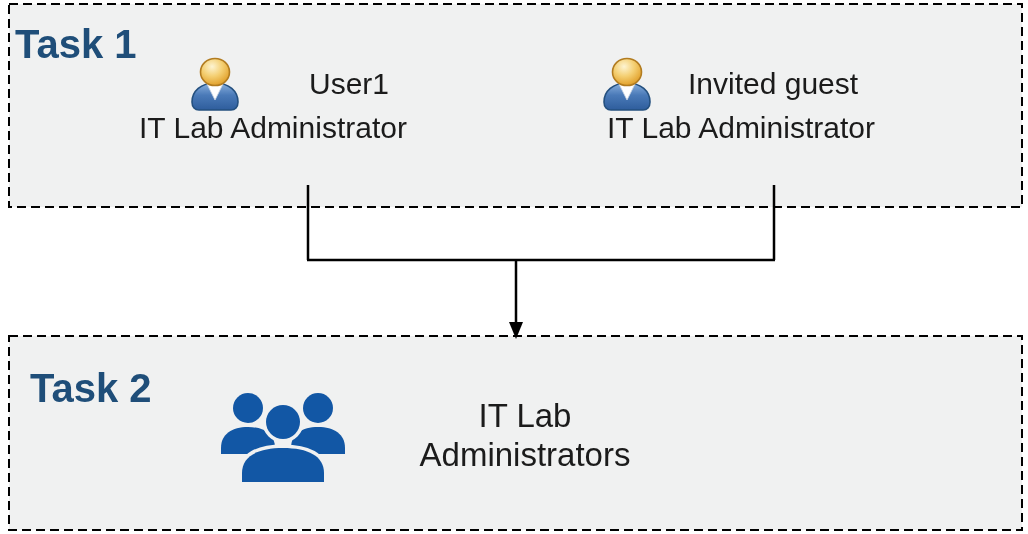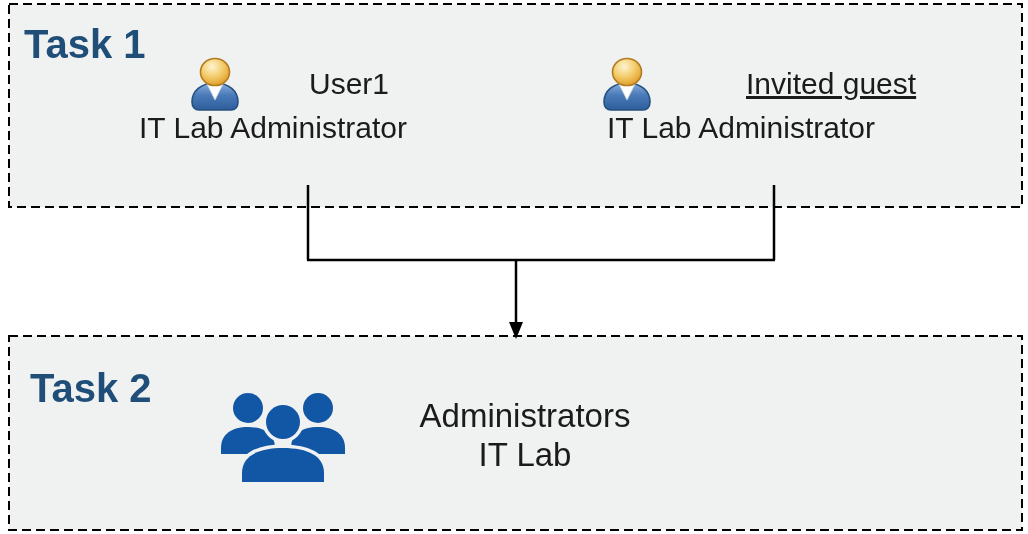--- a/index.html
+++ b/index.html
@@ -56,21 +56,21 @@
 
   <svg class="bg-svg" viewBox="0 0 1028 534" aria-hidden="true">
     <rect x="9" y="4" width="1013" height="203" fill="#F0F1F1" stroke="#000000" stroke-width="2" stroke-dasharray="9 5"></rect>
     <rect x="9" y="336" width="1013" height="194" fill="#F0F1F1" stroke="#000000" stroke-width="2" stroke-dasharray="9 5"></rect>
     <g>
       <path d="M308,185 L308,260 M774,185 L774,260 M307,260 L775,260 M516,260 L516,332" fill="none" stroke="#000000" stroke-width="2.5"></path>
       <polygon points="516,339 509,322 523,322" fill="#000000"></polygon>
     </g>
   </svg>
 
-  <div class="task-label" style="left:24px; top:24px;">Task 1</div>
+  <div class="task-label" style="left:15px; top:24px;">Task 1</div>
 
   <svg class="icon" style="left:187px; top:56px;" width="56" height="56" viewBox="0 0 56 56" aria-hidden="true">
     <defs>
       <radialGradient id="headGrad" cx="40%" cy="30%" r="80%">
         <stop offset="0%" stop-color="#FDF4D2"></stop>
         <stop offset="45%" stop-color="#F4CF72"></stop>
         <stop offset="80%" stop-color="#E5A938"></stop>
         <stop offset="100%" stop-color="#D08E1F"></stop>
       </radialGradient>
       <linearGradient id="bodyGrad" x1="0" y1="0" x2="0" y2="1">
@@ -84,21 +84,21 @@
     <ellipse cx="28" cy="16" rx="14.5" ry="13.5" fill="url(#headGrad)" stroke="#B27C20" stroke-width="1.6"></ellipse>
   </svg>
   <div class="person-name" style="left:267px; top:67px;">User1</div>
   <div class="person-role" style="left:139px; top:111px; width:312px;">IT Lab Administrator</div>
 
   <svg class="icon" style="left:599px; top:56px;" width="56" height="56" viewBox="0 0 56 56" aria-hidden="true">
     <path d="M28,27 C14,27 5,35 5,46 C5,51 8,54 12,54 L44,54 C48,54 51,51 51,46 C51,35 42,27 28,27 Z" fill="url(#bodyGrad)" stroke="#24507F" stroke-width="1.6"></path>
     <path d="M20,28 L28,44 L36,28 C32,26.3 24,26.3 20,28 Z" fill="#FFFFFF" stroke="#C9D4E2" stroke-width="0.8"></path>
     <ellipse cx="28" cy="16" rx="14.5" ry="13.5" fill="url(#headGrad)" stroke="#B27C20" stroke-width="1.6"></ellipse>
   </svg>
-  <div class="person-name" style="left:704px; top:67px;text-decoration:underline;">Invited guest</div>
+  <div class="person-name" style="left:646px; top:67px;">Invited guest</div>
   <div class="person-role" style="left:607px; top:111px; width:340px;">IT Lab Administrator</div>
 
   <div class="task-label" style="left:30px; top:368px;">Task 2</div>
 
   <svg class="icon" style="left:218px; top:392px;" width="130" height="90" viewBox="0 0 130 90" aria-hidden="true">
     <g fill="#1257A5">
 
       <circle cx="30" cy="16" r="15"></circle>
       <path d="M3,62 L3,56 C3,42 14,35 30,35 C46,35 57,42 57,56 L57,62 Z"></path>
 
@@ -111,17 +111,17 @@
       <path d="M24,90 L24,81 C24,64 40,56 65,56 C90,56 106,64 106,81 L106,90 Z"></path>
     </g>
 
     <g fill="#1257A5">
       <circle cx="65" cy="30" r="17"></circle>
       <path d="M24,90 L24,81 C24,64 40,56 65,56 C90,56 106,64 106,81 L106,90 Z"></path>
     </g>
   </svg>
 
   <div class="group-text" style="left:390px; top:396px; width:270px;">
+    <div>IT Lab</div>
     <div>Administrators</div>
-    <div>IT Lab</div>
   </div>
 
 </div>
 
 </body></html>

